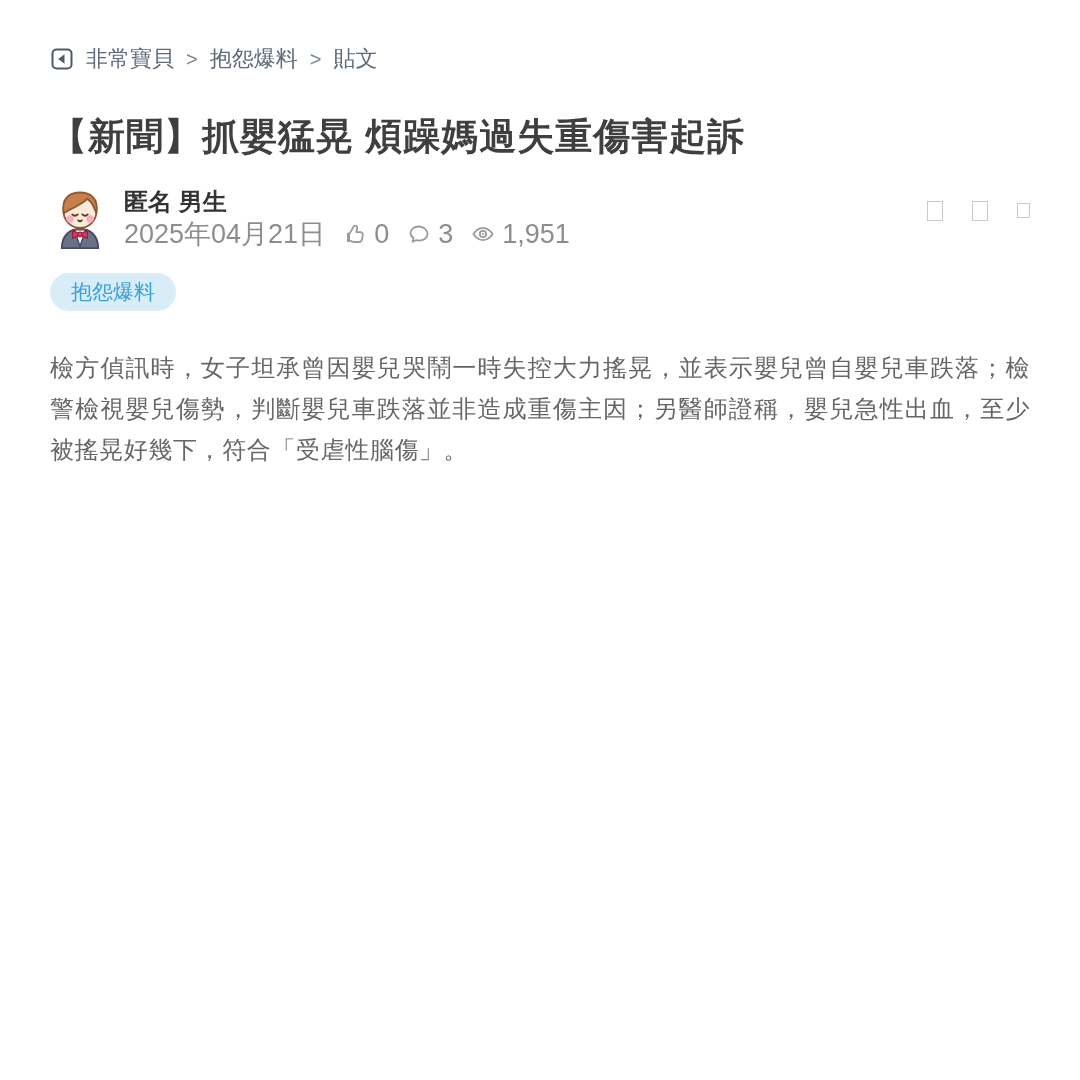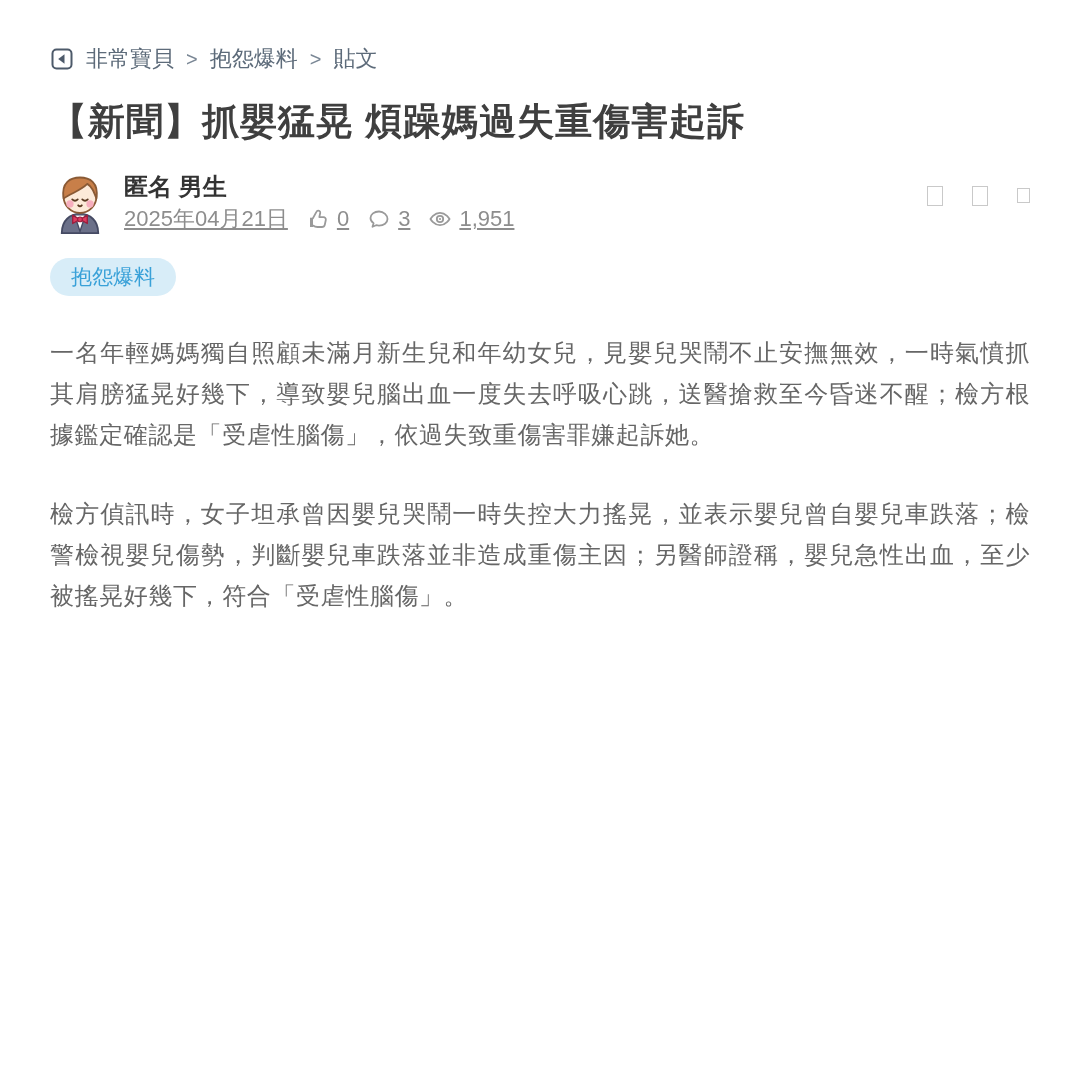--- a/index.html
+++ b/index.html
@@ -19,28 +19,28 @@
   }
   .page{padding:46px 50px 0 50px;width:1080px;height:1080px;overflow:hidden;}
 
   
   .breadcrumb{display:flex;align-items:center;gap:12px;color:var(--breadcrumb_text);font-size:22px;height:26px;}
   .breadcrumb .back-icon{display:inline-flex;width:24px;height:24px;color:#4d5a6a;cursor:pointer;}
   .breadcrumb .crumb{cursor:pointer;}
   .breadcrumb .sep{color:#7a8795;font-size:20px;}
 
   
-  .title{margin-top:26px;font-size:37px;line-height:48px;font-weight:700;color:var(--title_text);letter-spacing:1px;}
+  .title{margin-top:41px;font-size:37px;line-height:48px;font-weight:700;color:var(--title_text);letter-spacing:1px;}
 
   
   .author-row{margin-top:26px;display:flex;align-items:center;height:62px;}
   .avatar{width:60px;height:62px;flex:0 0 auto;}
   .author-info{margin-left:14px;flex:1 1 auto;}
   .author-name{font-size:24px;font-weight:700;color:#333333;line-height:26px;}
-  .meta{margin-top:6px;display:flex;align-items:center;color:var(--meta_text);font-size:22px;line-height:26px;text-decoration:underline;}
+  .meta{margin-top:6px;display:flex;align-items:center;color:var(--meta_text);font-size:27px;line-height:26px;}
   .meta .date{margin-right:18px;}
   .meta .stat{display:inline-flex;align-items:center;margin-right:18px;gap:7px;color:var(--meta_text);}
   .meta .stat .s-icon{display:inline-flex;width:24px;height:24px;color:#9a9a9a;}
   .actions{display:flex;align-items:flex-start;gap:29px;padding-top:14px;align-self:flex-start;}
   .tofu{display:inline-block;border:1.5px solid #c9c9c9;background:#fff;cursor:pointer;}
   .tofu-a{width:16px;height:20px;}
   .tofu-b{width:13px;height:15px;margin-top:2px;}
 
   
   .tag-row{margin-top:24px;height:38px;}
@@ -129,17 +129,16 @@
       <span class="tofu tofu-a"></span>
       <span class="tofu tofu-b"></span>
     </div>
   </div>
 
   <div class="tag-row">
     <span class="tag-pill">抱怨爆料</span>
   </div>
 
   <article class="article">
-    <p>一名年輕媽媽獨自照顧未滿月新生兒和年幼女兒，見嬰兒哭鬧不止安撫無效，一時氣憤抓其肩膀猛晃好幾下，導致嬰兒腦出血一度失去呼吸心跳，送醫搶救至今昏迷不醒；檢方根據鑑定確認是「受虐性腦傷」，依過失致重傷害罪嫌起訴她。</p>
     <p>檢方偵訊時，女子坦承曾因嬰兒哭鬧一時失控大力搖晃，並表示嬰兒曾自嬰兒車跌落；檢警檢視嬰兒傷勢，判斷嬰兒車跌落並非造成重傷主因；另醫師證稱，嬰兒急性出血，至少被搖晃好幾下，符合「受虐性腦傷」。</p>
   </article>
 
 </div>
 
 </body></html>

